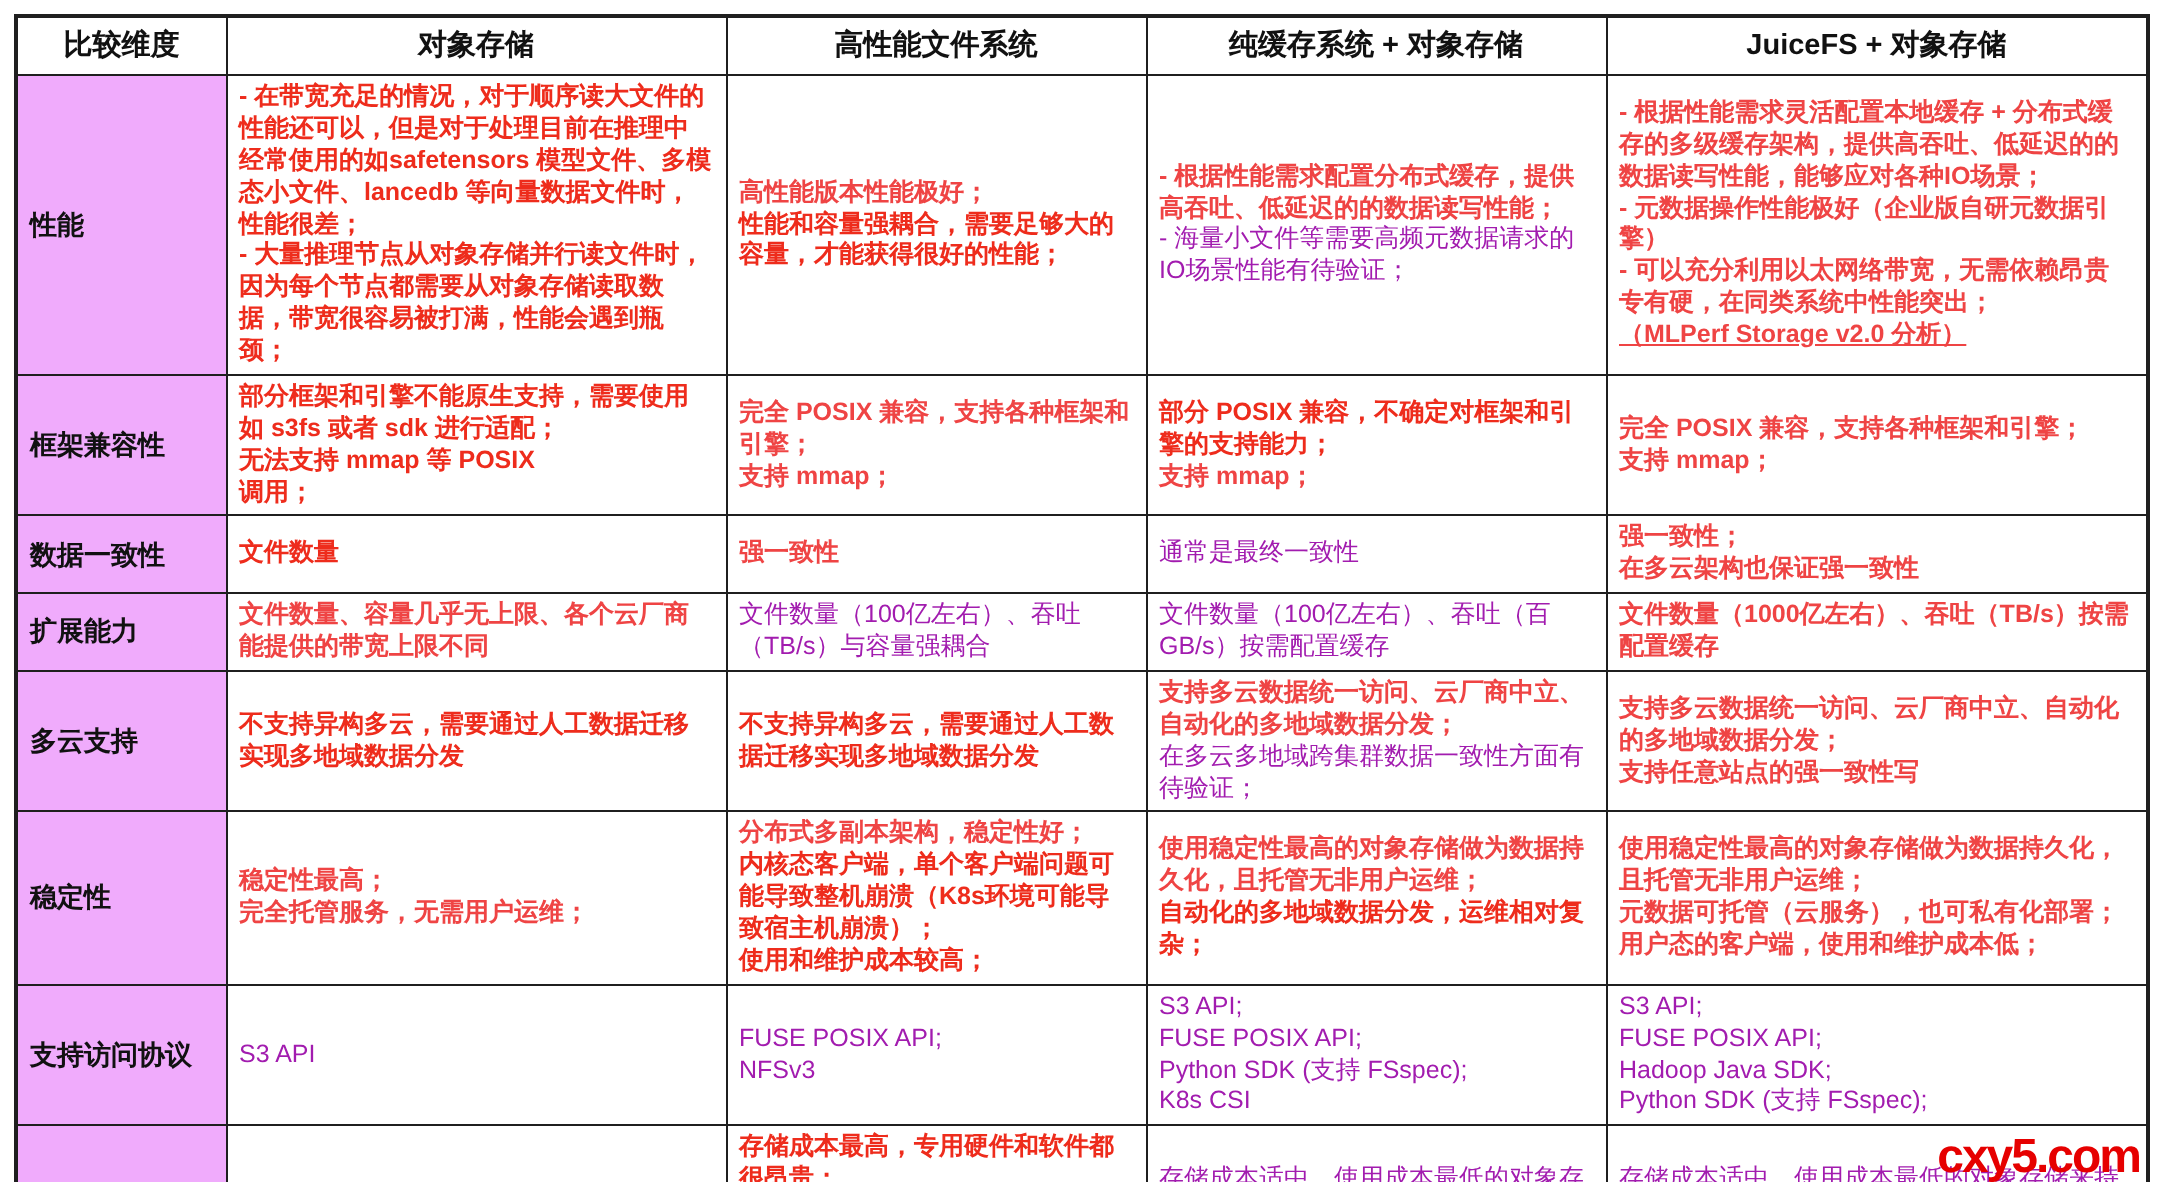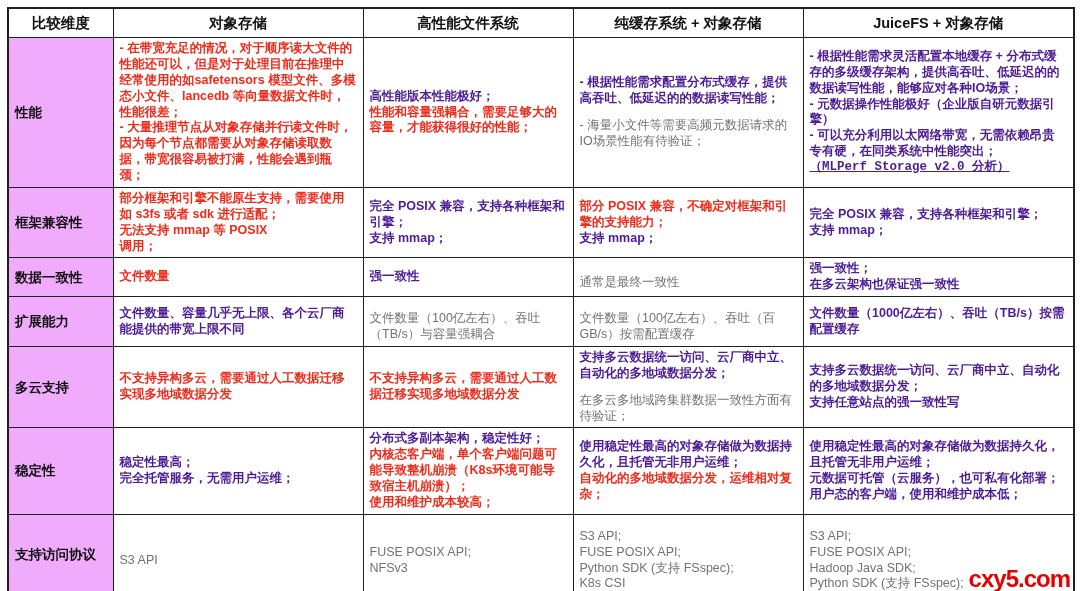--- a/index.html
+++ b/index.html
@@ -25,23 +25,23 @@
     height:24px;padding:2px 4px;
   }
   th.rowlabel{
     text-align:left;font-weight:700;color:#111;font-size:13.5px;
     background:#f0abfc;
   }
   tr.r0{height:130px}tr.r1{height:65px}tr.r2{height:35px}tr.r3{height:38px}
   tr.r4{height:63px}tr.r5{height:85px}tr.r6{height:62px}tr.r7{height:86px}
   .seg{white-space:pre-line;font-weight:600;}
   .seg.red{color:#ee2c1c;}
-  .seg.green{color:#4c1d95;}
-  .seg.black{color:#737373;font-weight:500;margin-top:11px;}
-  .seg.link{text-decoration:underline;cursor:pointer;font-family:Liberation Mono, monospace;}
+  .seg.green{color:#ef4444;}
+  .seg.black{color:#a21caf;font-weight:500;}
+  .seg.link{text-decoration:underline;cursor:pointer;}
   .watermark{
     position:absolute;right:10px;bottom:0px;
     font-size:24px;font-weight:800;letter-spacing:-1px;
     color:#e60000;line-height:1;
     font-family:"Liberation Sans","DejaVu Sans",sans-serif;
   }
 </style>
 </head>
 <body>
 

